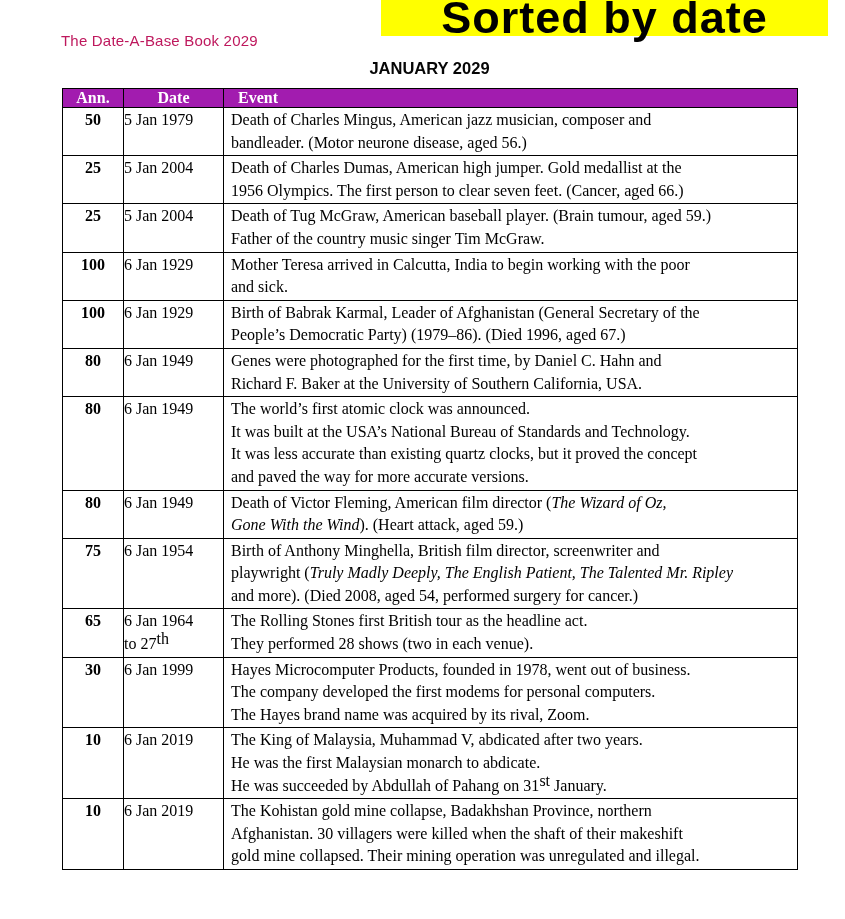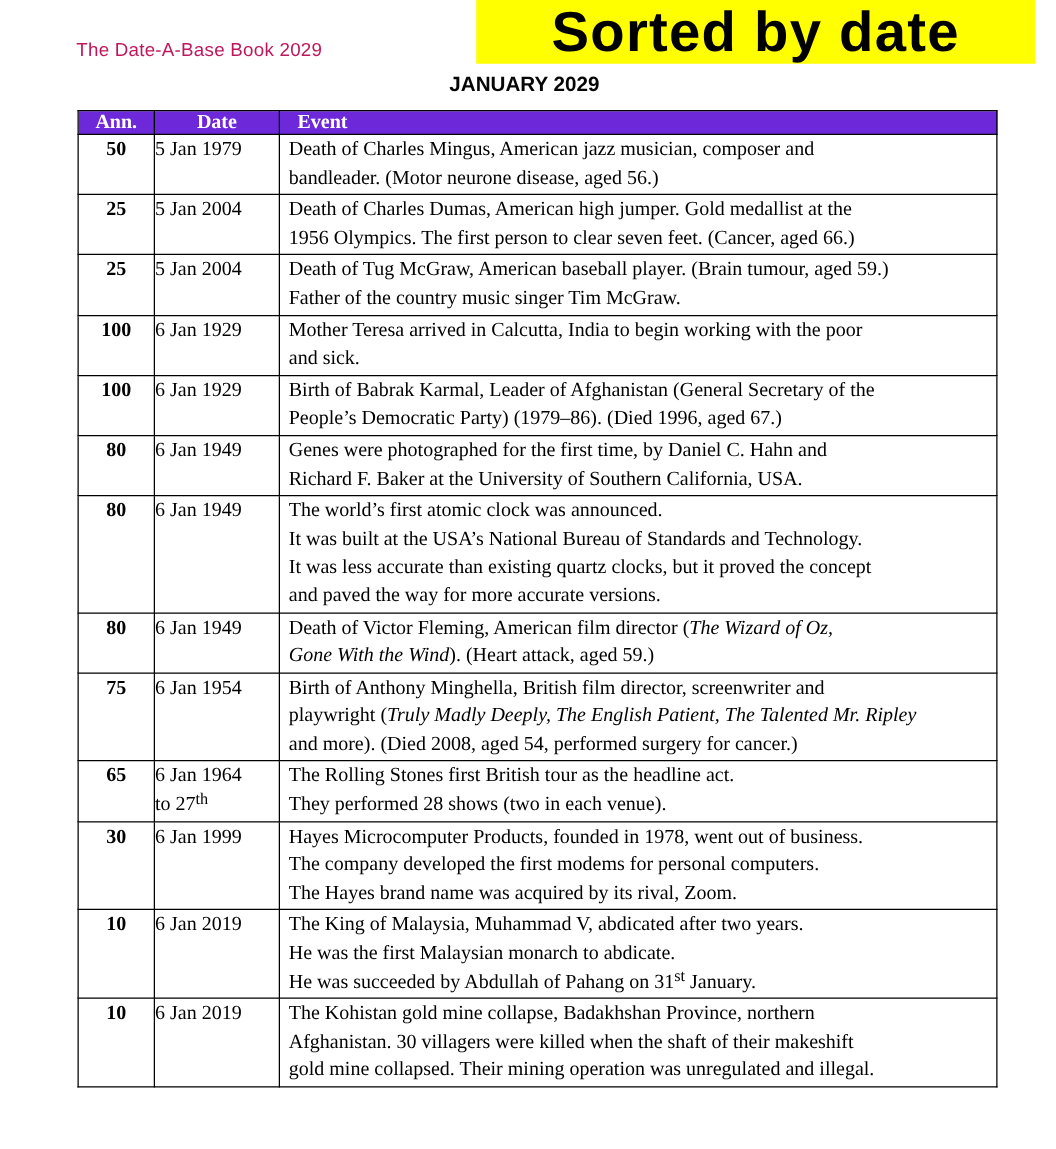--- a/index.html
+++ b/index.html
@@ -15,57 +15,57 @@
     position: absolute;
     left: 61px; top: 32px;
     font-family: "Liberation Sans", sans-serif;
     font-size: 15px;
     color: #be185d;
     letter-spacing: 0.2px;
   }
   .banner {
     position: absolute;
     left: 381px; top: 0;
-    width: 447px; height: 51px;
+    width: 447px; height: 36px;
     background: #ffff00;
     display: flex;
     align-items: center;
     justify-content: center;
   }
   .banner span {
     font-family: "Liberation Sans", sans-serif;
     font-weight: 700;
     font-size: 45px;
     letter-spacing: 1px;
     color: #000;
     line-height: 52px;
     white-space: nowrap;
   }
   .month-title {
     position: absolute;
-    left: 52px; top: 59px;
+    left: 62px; top: 59px;
     width: 735px;
     text-align: center;
     font-family: "Liberation Sans", sans-serif;
     font-weight: 700;
     font-size: 16.5px;
     color: #060606;
   }
   table.event-table {
     position: absolute;
     left: 62px; top: 88px;
     width: 735px;
     border-collapse: collapse;
     table-layout: fixed;
   }
   table.event-table, .event-table td, .event-table th {
     border: 1.5px solid #000;
   }
   .event-table thead th {
-    background: #6d28d9;
+    background: #a21caf;
     color: #fff;
     font-size: 16px;
     font-weight: 700;
     height: 15px;
     vertical-align: middle;
   }
   .event-table th.ann { text-align: center; }
   .event-table th.date { text-align: center; }
   .event-table th.event { text-align: left; padding-left: 14px; }
   .event-table td {
@@ -77,21 +77,21 @@
   .event-table td .line { line-height: 22.6px; }
   .event-table td.ann {
     text-align: center;
     font-weight: 700;
     line-height: 22.6px;
   }
   .event-table td.date { text-align: left; padding-right: 10px; }
   .event-table td.event { padding-left: 7px; padding-right: 12px; }
   .it { font-style: italic; }
   .sup {
-    font-size: 13px;
+    font-size: 16px;
     vertical-align: baseline;
     position: relative;
     top: -5px;
   }
 </style>
 </head>
 <body>
 
 <div class="book-title">The Date-A-Base Book 2029</div>
 

